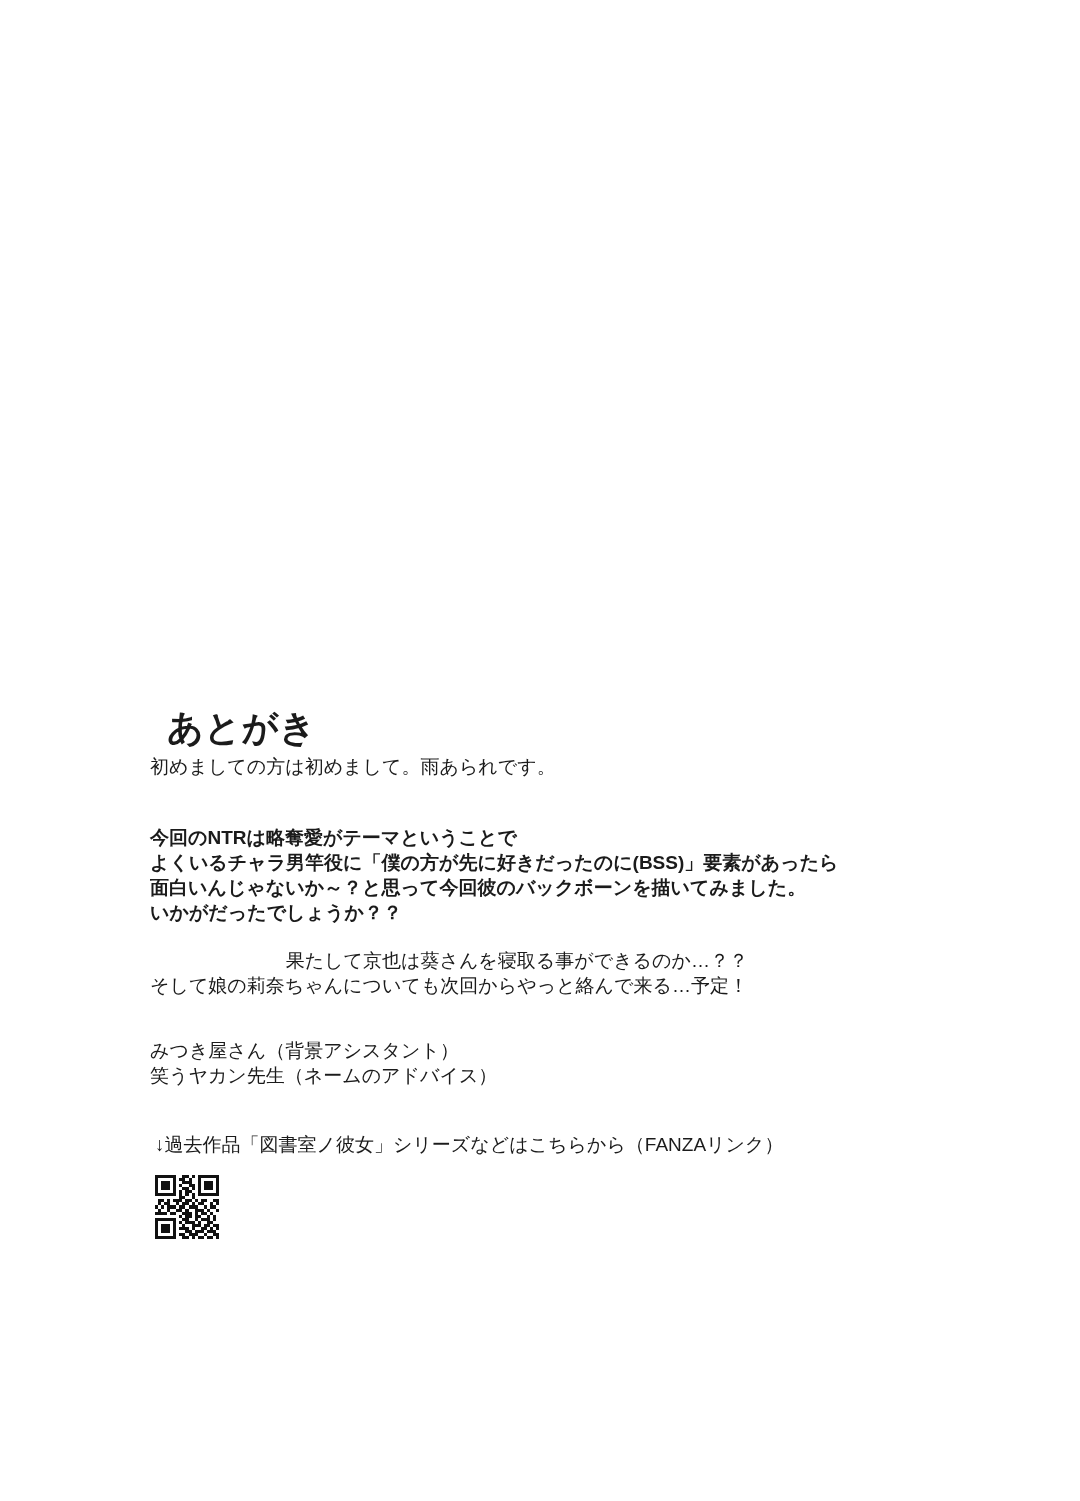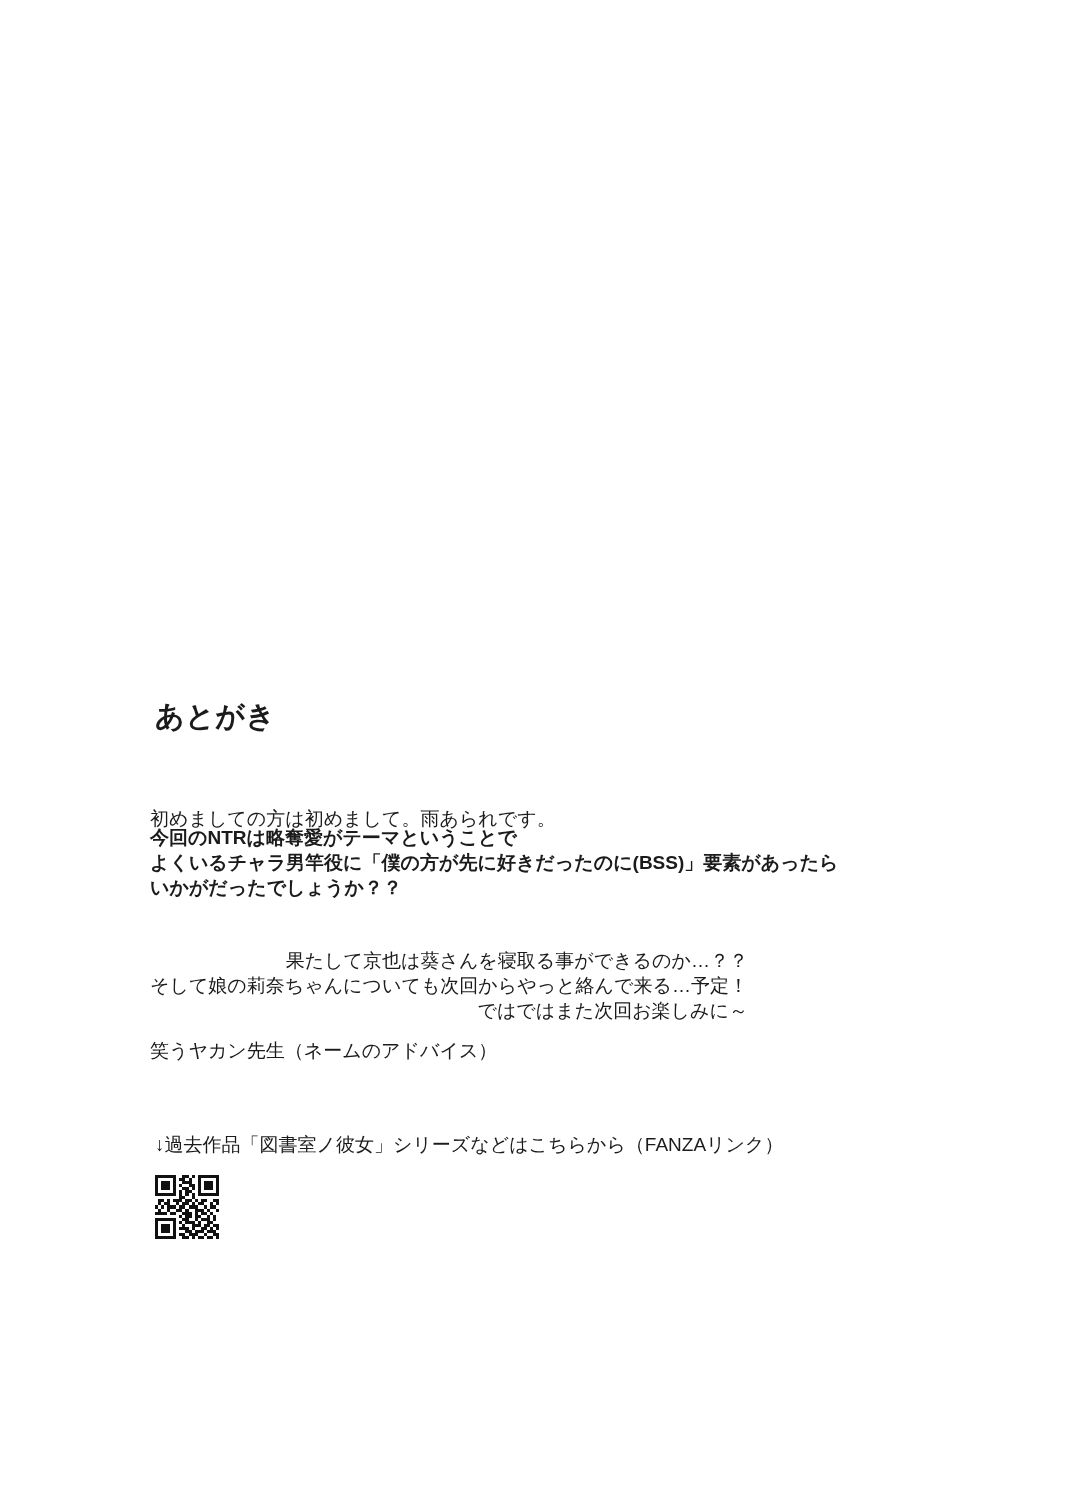--- a/index.html
+++ b/index.html
@@ -16,37 +16,37 @@
     color: #1b1b1b;
   }
   .page {
     position: absolute;
     inset: 0;
   }
   .heading {
     position: absolute;
     left: 151px;
     top: 694px;
-    margin: 4px;
-    font-size: 29px;
+    margin: 16px;
+    font-size: 36px;
     line-height: 36px;
     font-weight: 600;
     letter-spacing: 0.5px;
     color: #1b1b1b;
   }
   .para {
     position: absolute;
     left: 150px;
     font-size: 19px;
     line-height: 25px;
     font-weight: 500;
     color: #1b1b1b;
     white-space: nowrap;
   }
-  .p-intro     { top: 806px;  }
+  .p-intro     { top: 754px;  }
   .p-theme     { top: 825px; font-weight: bold;  }
   .p-next      { top: 948px; text-align: right;  }
   .p-thanks    { top: 1038px; }
   .p-pastworks { top: 1132px; left: 155px; text-align: center; }
   .qr {
     position: absolute;
     left: 155px;
     top: 1175px;
     width: 64px;
     height: 64px;
@@ -60,30 +60,31 @@
 
   <h1 class="heading">あとがき</h1>
 
   <div class="para p-intro">
     <div class="line">初めましての方は初めまして。雨あられです。</div>
   </div>
 
   <div class="para p-theme">
     <div class="line">今回のNTRは略奪愛がテーマということで</div>
     <div class="line">よくいるチャラ男竿役に「僕の方が先に好きだったのに(BSS)」要素があったら</div>
+    <div class="line">面白いんじゃないか～？と思って今回彼のバックボーンを描いてみました。</div>
     <div class="line">いかがだったでしょうか？？</div>
   </div>
 
   <div class="para p-next">
     <div class="line">果たして京也は葵さんを寝取る事ができるのか…？？</div>
     <div class="line">そして娘の莉奈ちゃんについても次回からやっと絡んで来る…予定！</div>
-    <div class="line">ではではまた次回お楽しみに～</div>
   </div>
 
   <div class="para p-thanks">
+    <div class="line">みつき屋さん（背景アシスタント）</div>
     <div class="line">笑うヤカン先生（ネームのアドバイス）</div>
   </div>
 
   <div class="para p-pastworks">
     <div class="line">↓過去作品「図書室ノ彼女」シリーズなどはこちらから（FANZAリンク）</div>
   </div>
 
   <div class="qr"><svg viewBox="0 0 21 21" width="64" height="64" shape-rendering="crispEdges">
         <rect x="0" y="0" width="1" height="1" fill="#111111"></rect>
         <rect x="1" y="0" width="1" height="1" fill="#111111"></rect>

